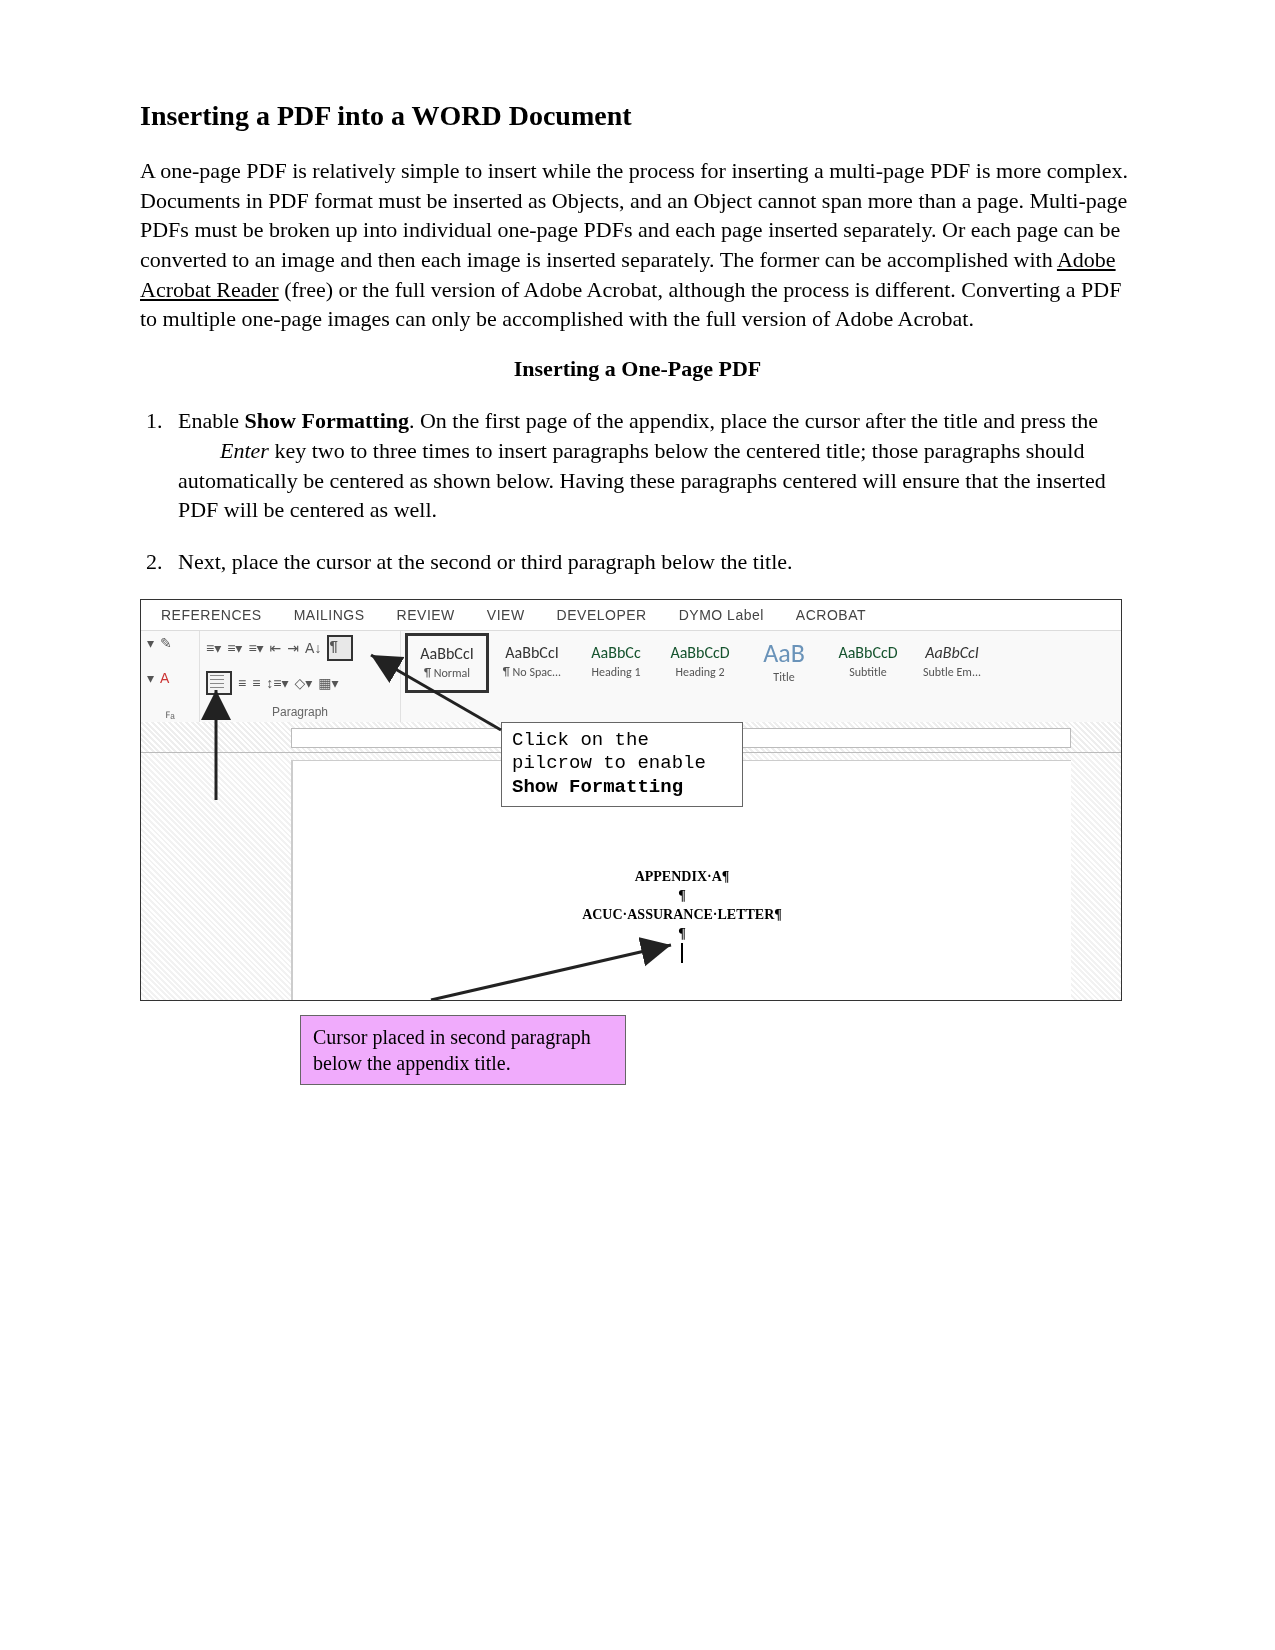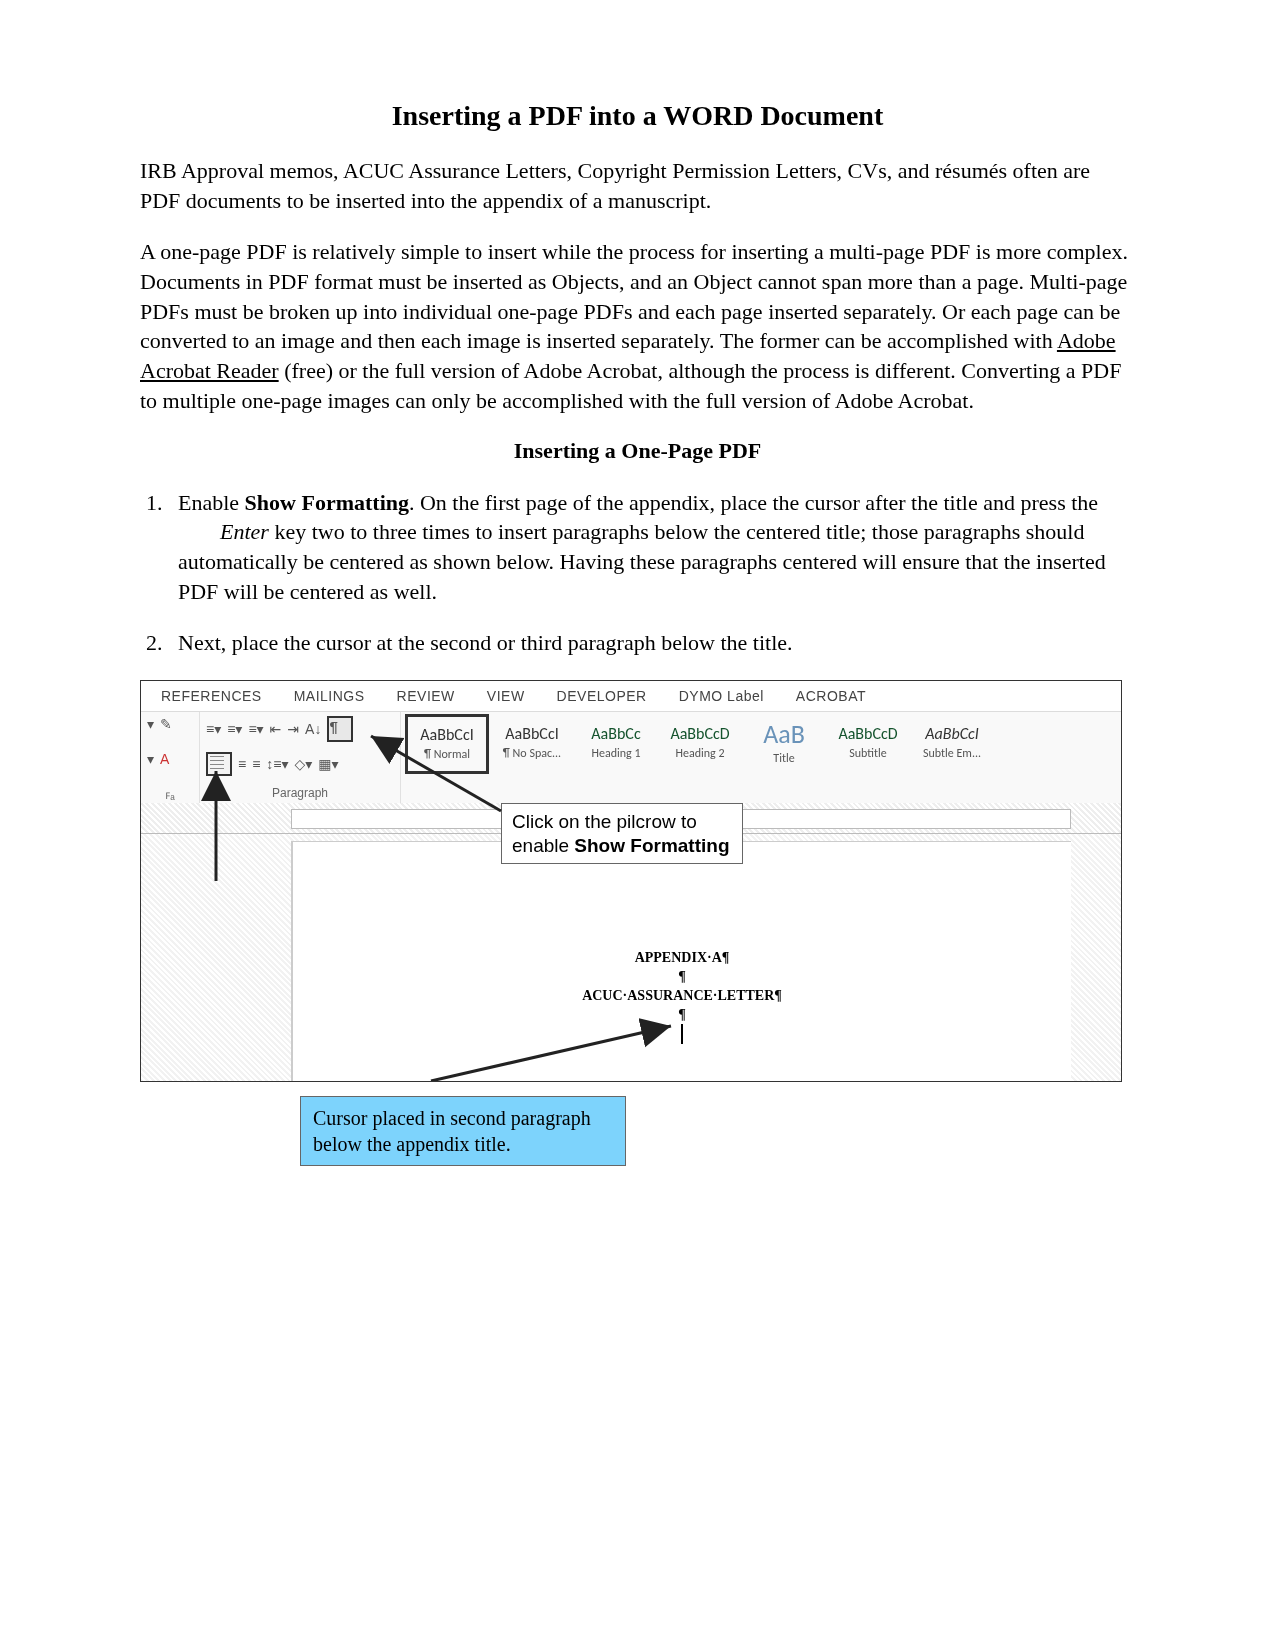--- a/index.html
+++ b/index.html
@@ -13,21 +13,20 @@
   .page {
     width: 1275px;
     height: 1650px;
     padding: 100px 140px 0 140px;
     box-sizing: border-box;
     position: relative;
   }
   .title {
     font-size: 28px;
     font-weight: bold;
-    text-align: center;
     margin-bottom: 24px;
   }
   .para {
     font-size: 22px;
     line-height: 1.35;
     text-align: left;
     margin-bottom: 22px;
   }
   .para a {
     color: #000;
@@ -217,30 +216,30 @@
     left: 50%;
     transform: translateX(-50%);
     width: 2px; height: 20px;
     background: #000;
   }
   
   .callout {
     position: absolute;
     border: 1px solid #666;
     background: #fff;
-    font-family: Liberation Sans, sans-serif;
+    font-family: Liberation Mono, monospace;
     font-size: 19px;
     padding: 6px 10px;
     line-height: 1.25;
   }
 
   
   .below-callout {
     border: 1px solid #666;
-    background: #7dd3fc;
+    background: #f0abfc;
     font-family: "Times New Roman", serif;
     font-size: 20px;
     padding: 8px 12px;
     line-height: 1.3;
     width: 300px;
     margin-left: 160px;
     margin-top: 14px;
   }
 
   svg.arrow {
@@ -249,21 +248,20 @@
     pointer-events: none;
   }
 </style>
 </head>
 <body>
 
 <div class="page">
 
   <div class="title">Inserting a PDF into a WORD Document</div>
 
-  <div class="para">IRB Approval memos, ACUC Assurance Letters, Copyright Permission Letters, CVs, and résumés often are PDF documents to be inserted into the appendix of a manuscript.</div>
 
   <div class="para">
     <span>A one-page PDF is relatively simple to insert while the process for inserting a multi-page PDF is more complex. Documents in PDF format must be inserted as Objects, and an Object cannot span more than a page. Multi-page PDFs must be broken up into individual one-page PDFs and each page inserted separately. Or each page can be converted to an image and then each image is inserted separately. The former can be accomplished with </span><a href="#">Adobe Acrobat Reader</a><span> (free) or the full version of Adobe Acrobat, although the process is different. Converting a PDF to multiple one-page images can only be accomplished with the full version of Adobe Acrobat.</span>
   </div>
 
   <div class="subhead">Inserting a One-Page PDF</div>
 
   <ol class="steps">
     <li>
       <span>Enable </span><span class="bold">Show Formatting</span><span>. On the first page of the appendix, place the cursor after the title and press the </span><span class="italic">Enter</span><span> key two to three times to insert paragraphs below the centered title; those paragraphs should automatically be centered as shown below. Having these paragraphs centered will ensure that the inserted PDF will be centered as well.</span>

